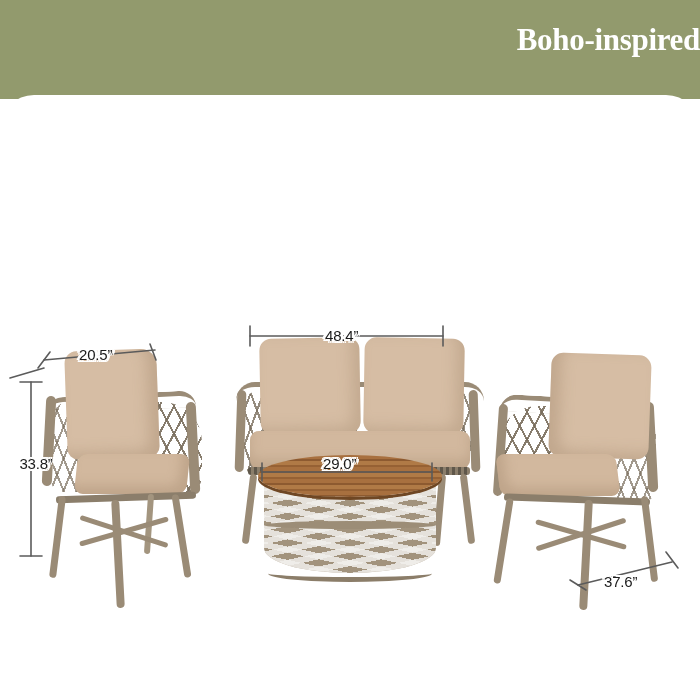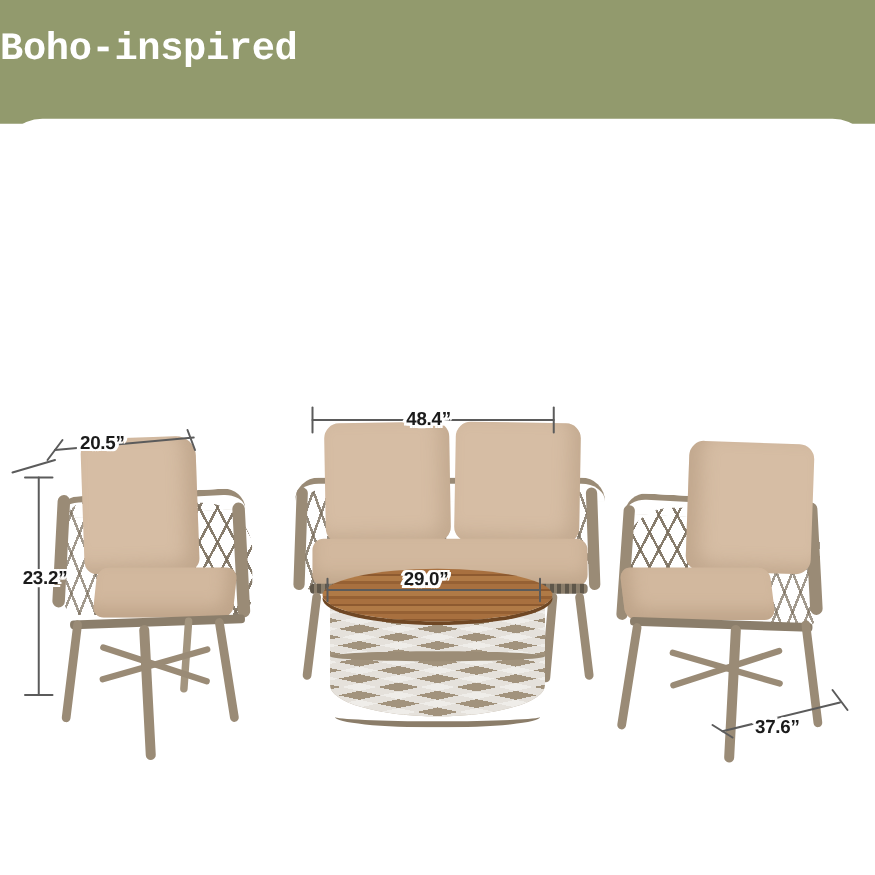--- a/index.html
+++ b/index.html
@@ -12,26 +12,26 @@
   }
   #root{position:relative;width:700px;height:700px;overflow:hidden;background:#ffffff;}
 
   
   .header-band{
     position:absolute;left:0;top:0;width:700px;height:99px;
     background:#929a6d;
   }
   .header-title{
     position:absolute;left:0;top:22px;width:700px;
-    text-align:left;
+    text-align:right;
     color:#ffffff;
     font-size:31px;
     font-weight:bold;
     letter-spacing:-0.3px;
-    font-family:Liberation Mono, monospace;
+    font-family:Liberation Serif, serif;
   }
   .white-panel{
     position:absolute;left:0;top:95px;width:700px;height:605px;
     background:#ffffff;
     border-top-left-radius:34px;
     border-top-right-radius:34px;
   }
 
   
   .body-copy{
@@ -222,21 +222,21 @@
   #right-chair .leg2{position:absolute;left:104px;top:146px;width:8px;height:110px;background:#9a8b76;border-radius:4px;transform:rotate(3deg);}
   #right-chair .leg3{position:absolute;left:168px;top:142px;width:7px;height:86px;background:#9a8b76;border-radius:4px;transform:rotate(-7deg);}
   #right-chair .xbar1{position:absolute;left:56px;top:178px;width:94px;height:5px;background:#9a8b76;transform:rotate(-18deg);border-radius:3px;}
   #right-chair .xbar2{position:absolute;left:56px;top:178px;width:94px;height:5px;background:#9a8b76;transform:rotate(16deg);border-radius:3px;}
 
   
   .dim-svg{position:absolute;left:0;top:0;width:700px;height:700px;pointer-events:none;}
   .dim-label{
     position:absolute;
     font-family:"Liberation Sans", sans-serif;
-    font-weight:bold;
+    font-weight:normal;
     color:#1b1b1b;
     white-space:nowrap;
     font-size:15px;
     letter-spacing:-0.2px;
     text-shadow:
       -2px 0 #fff, 2px 0 #fff, 0 -2px #fff, 0 2px #fff,
       -2px -2px #fff, 2px -2px #fff, -2px 2px #fff, 2px 2px #fff,
       -3px 0 #fff, 3px 0 #fff;
   }
   .dim-label.vert{transform:translate(-50%,-50%);}
@@ -335,23 +335,23 @@
       <line x1="262" y1="463" x2="262" y2="481"></line>
       <line x1="262" y1="472" x2="432" y2="472"></line>
       <line x1="432" y1="463" x2="432" y2="481"></line>
 
       <line x1="570" y1="580" x2="586" y2="590"></line>
       <line x1="578" y1="585" x2="672" y2="562"></line>
       <line x1="666" y1="552" x2="678" y2="568"></line>
     </g>
   </svg>
 
-  <div class="dim-label" style="left:64px;top:346px;">20.5”</div>
-
-  <div class="dim-label vert" style="left:36px;top:463px;">23.2”</div>
+  <div class="dim-label" style="left:79px;top:346px;">20.5”</div>
+
+  <div class="dim-label vert" style="left:36px;top:463px;">33.8”</div>
 
   <div class="dim-label" style="left:325px;top:327px;">48.4”</div>
 
   <div class="dim-label" style="left:323px;top:455px;">29.0”</div>
 
   <div class="dim-label" style="left:604px;top:573px;">37.6”</div>
 
 </div>
 
 </body></html>

